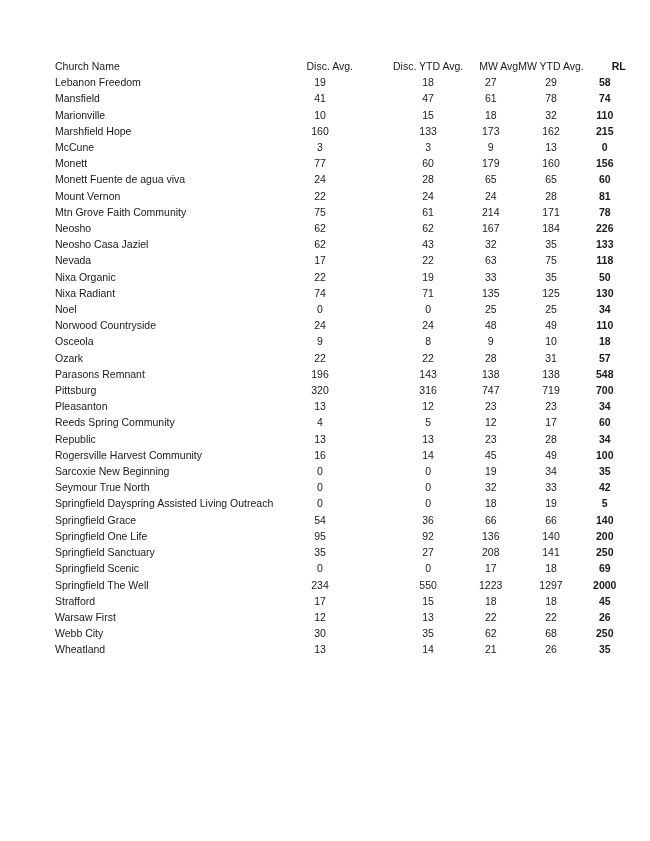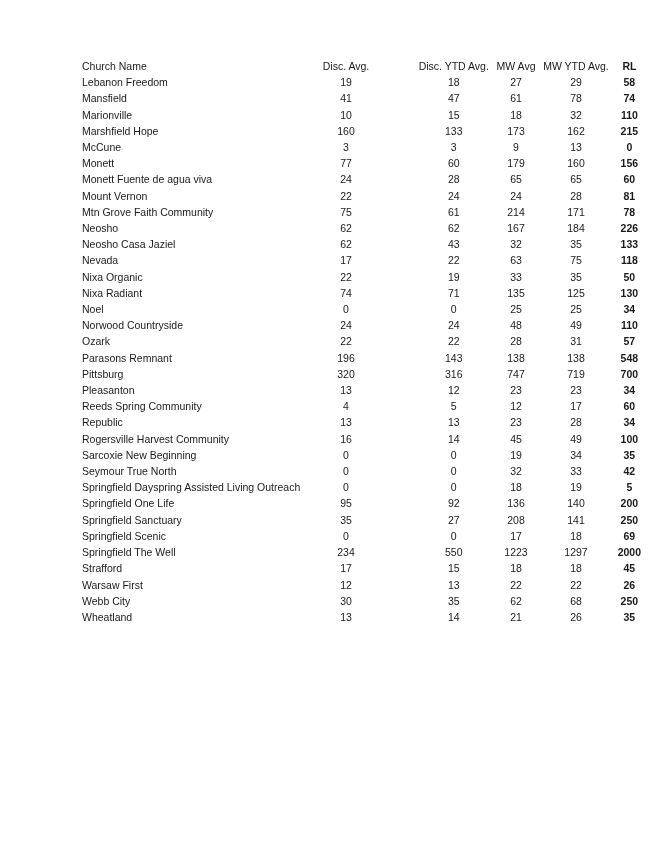--- a/index.html
+++ b/index.html
@@ -1,21 +1,21 @@
 <!DOCTYPE html>
 <html><head>
   <meta charset="utf-8">
   <style>
     html, body { margin: 0; padding: 0; background: #ffffff; }
     body { width: 650px; height: 841px; position: relative; overflow: hidden;
            font-family: "Liberation Sans", sans-serif; color: #1a1a1a; }
     table { position: absolute; left: 55px; top: 58px; border-collapse: collapse;
-            font-size: 10.5px; margin-left: 27px; }
+            font-size: 10.5px; }
     td, th { padding: 0; height: 16.2px; line-height: 16.2px; font-weight: normal; white-space: nowrap; }
-    th { text-align: center; }
+    th { text-align: right; }
     th.name, td.name { text-align: left; width: 232px; }
     td.num { text-align: center; }
     .c1 { width: 66px; } .c2 { width: 66px; padding-left: 40px; } .c3 { width: 55px; } .c4 { width: 65px; } .c5 { width: 42px; font-weight: bold; }
     th.c1, td.c1 { padding-left: 0; }
   </style>
 </head>
 <body>
 
 <table>
   <thead>
@@ -151,20 +151,28 @@
       </tr>
       <tr>
         <td class="name">Norwood Countryside</td>
         <td class="num c1">24</td>
         <td class="num c2">24</td>
         <td class="num c3">48</td>
         <td class="num c4">49</td>
         <td class="num c5">110</td>
       </tr>
       <tr>
+        <td class="name">Osceola</td>
+        <td class="num c1">9</td>
+        <td class="num c2">8</td>
+        <td class="num c3">9</td>
+        <td class="num c4">10</td>
+        <td class="num c5">18</td>
+      </tr>
+      <tr>
         <td class="name">Ozark</td>
         <td class="num c1">22</td>
         <td class="num c2">22</td>
         <td class="num c3">28</td>
         <td class="num c4">31</td>
         <td class="num c5">57</td>
       </tr>
       <tr>
         <td class="name">Parasons Remnant</td>
         <td class="num c1">196</td>
@@ -231,20 +239,28 @@
       </tr>
       <tr>
         <td class="name">Springfield Dayspring Assisted Living Outreach</td>
         <td class="num c1">0</td>
         <td class="num c2">0</td>
         <td class="num c3">18</td>
         <td class="num c4">19</td>
         <td class="num c5">5</td>
       </tr>
       <tr>
+        <td class="name">Springfield Grace</td>
+        <td class="num c1">54</td>
+        <td class="num c2">36</td>
+        <td class="num c3">66</td>
+        <td class="num c4">66</td>
+        <td class="num c5">140</td>
+      </tr>
+      <tr>
         <td class="name">Springfield One Life</td>
         <td class="num c1">95</td>
         <td class="num c2">92</td>
         <td class="num c3">136</td>
         <td class="num c4">140</td>
         <td class="num c5">200</td>
       </tr>
       <tr>
         <td class="name">Springfield Sanctuary</td>
         <td class="num c1">35</td>

